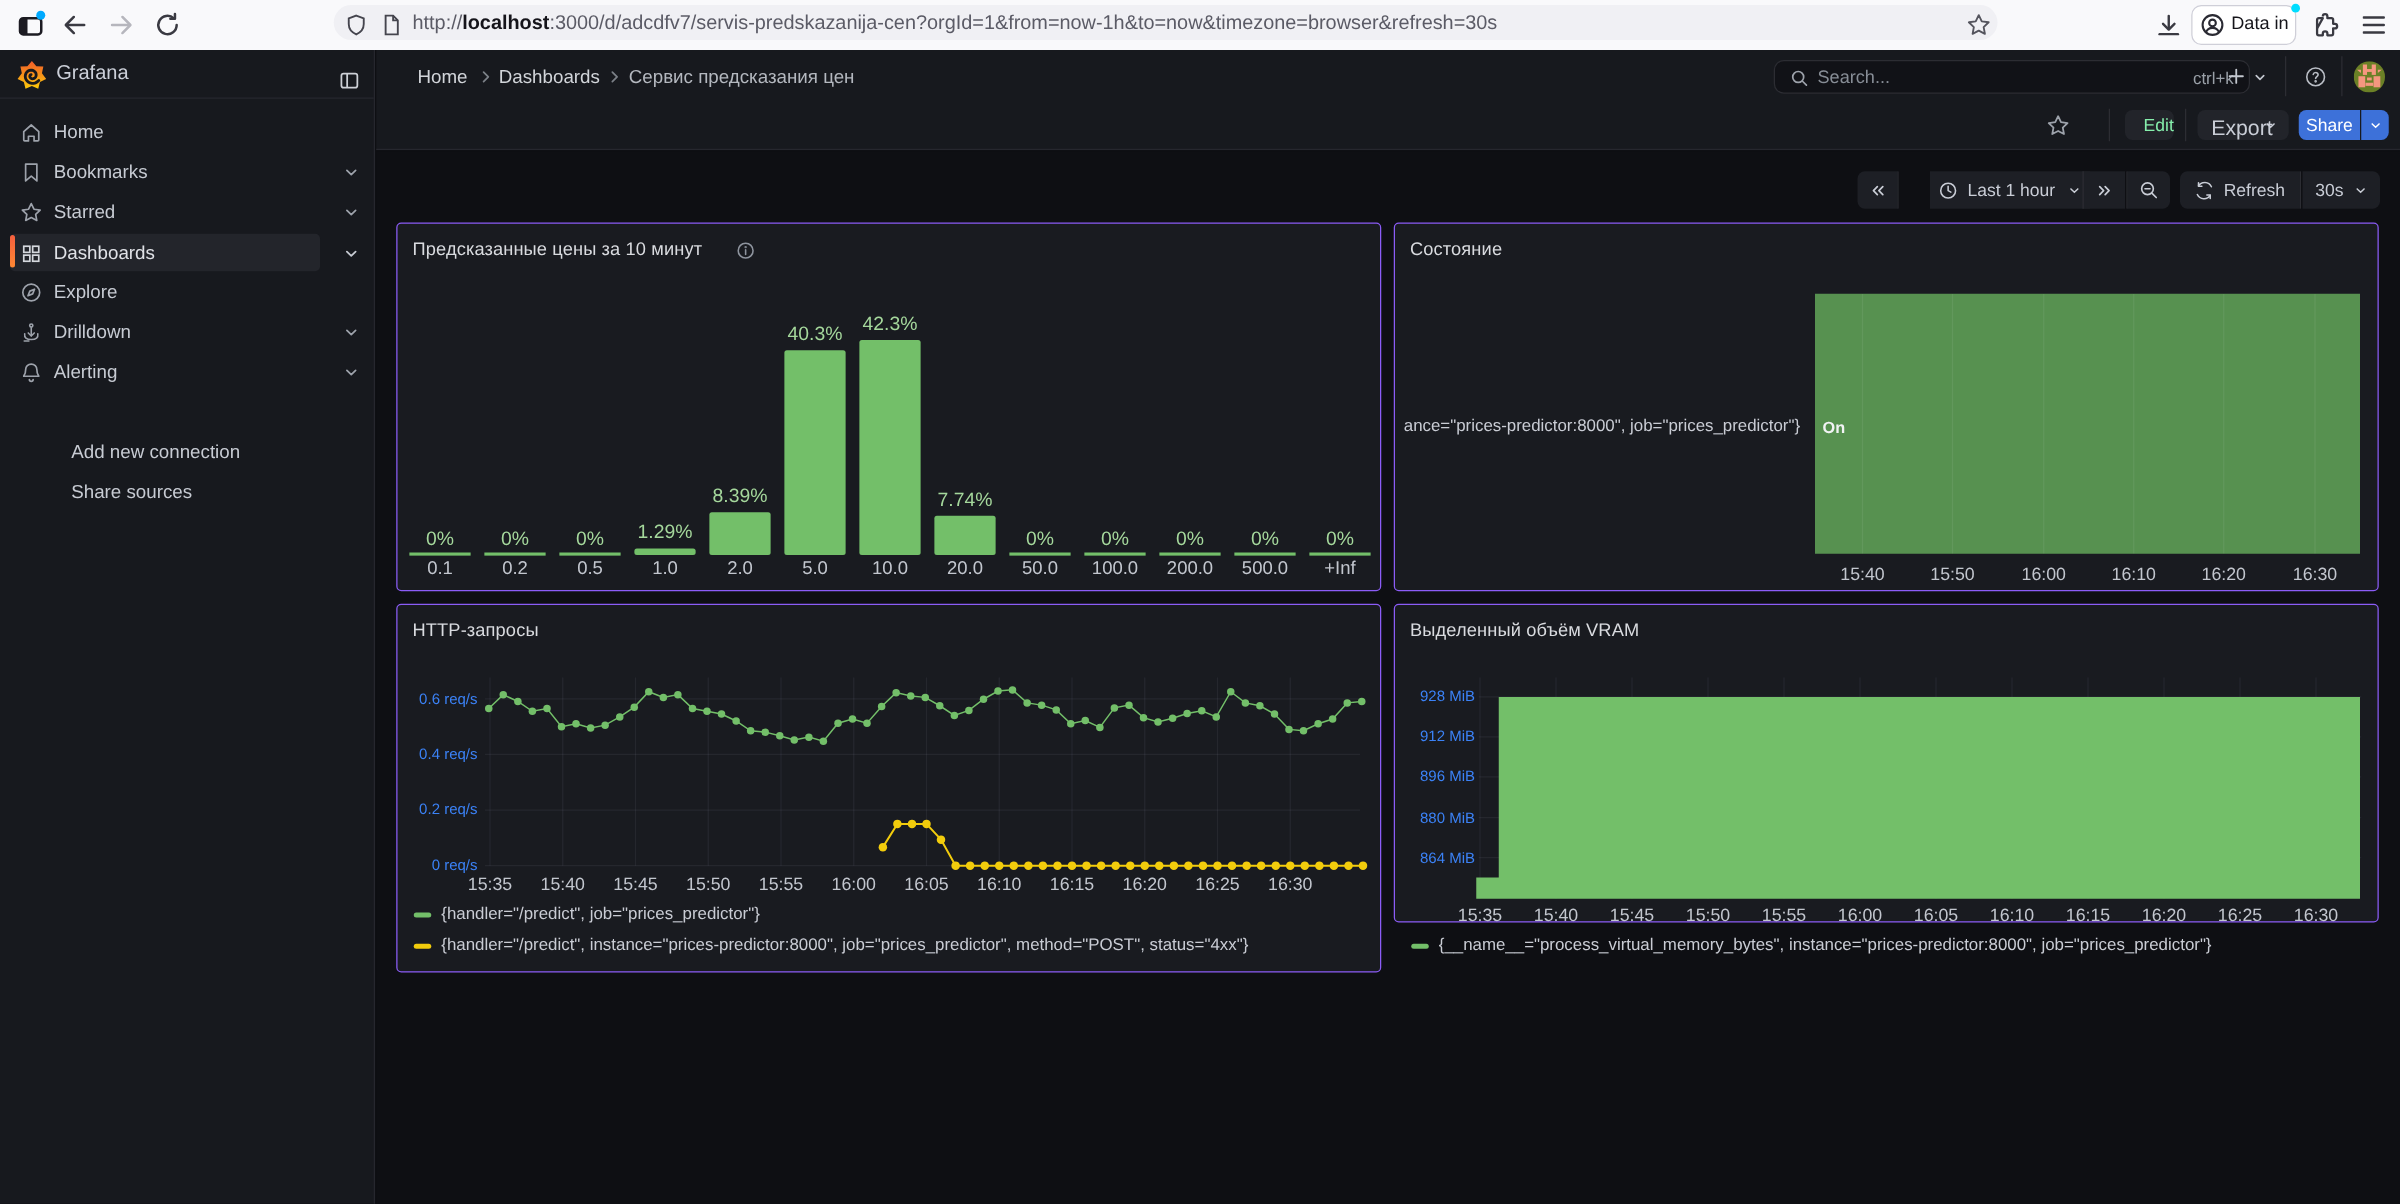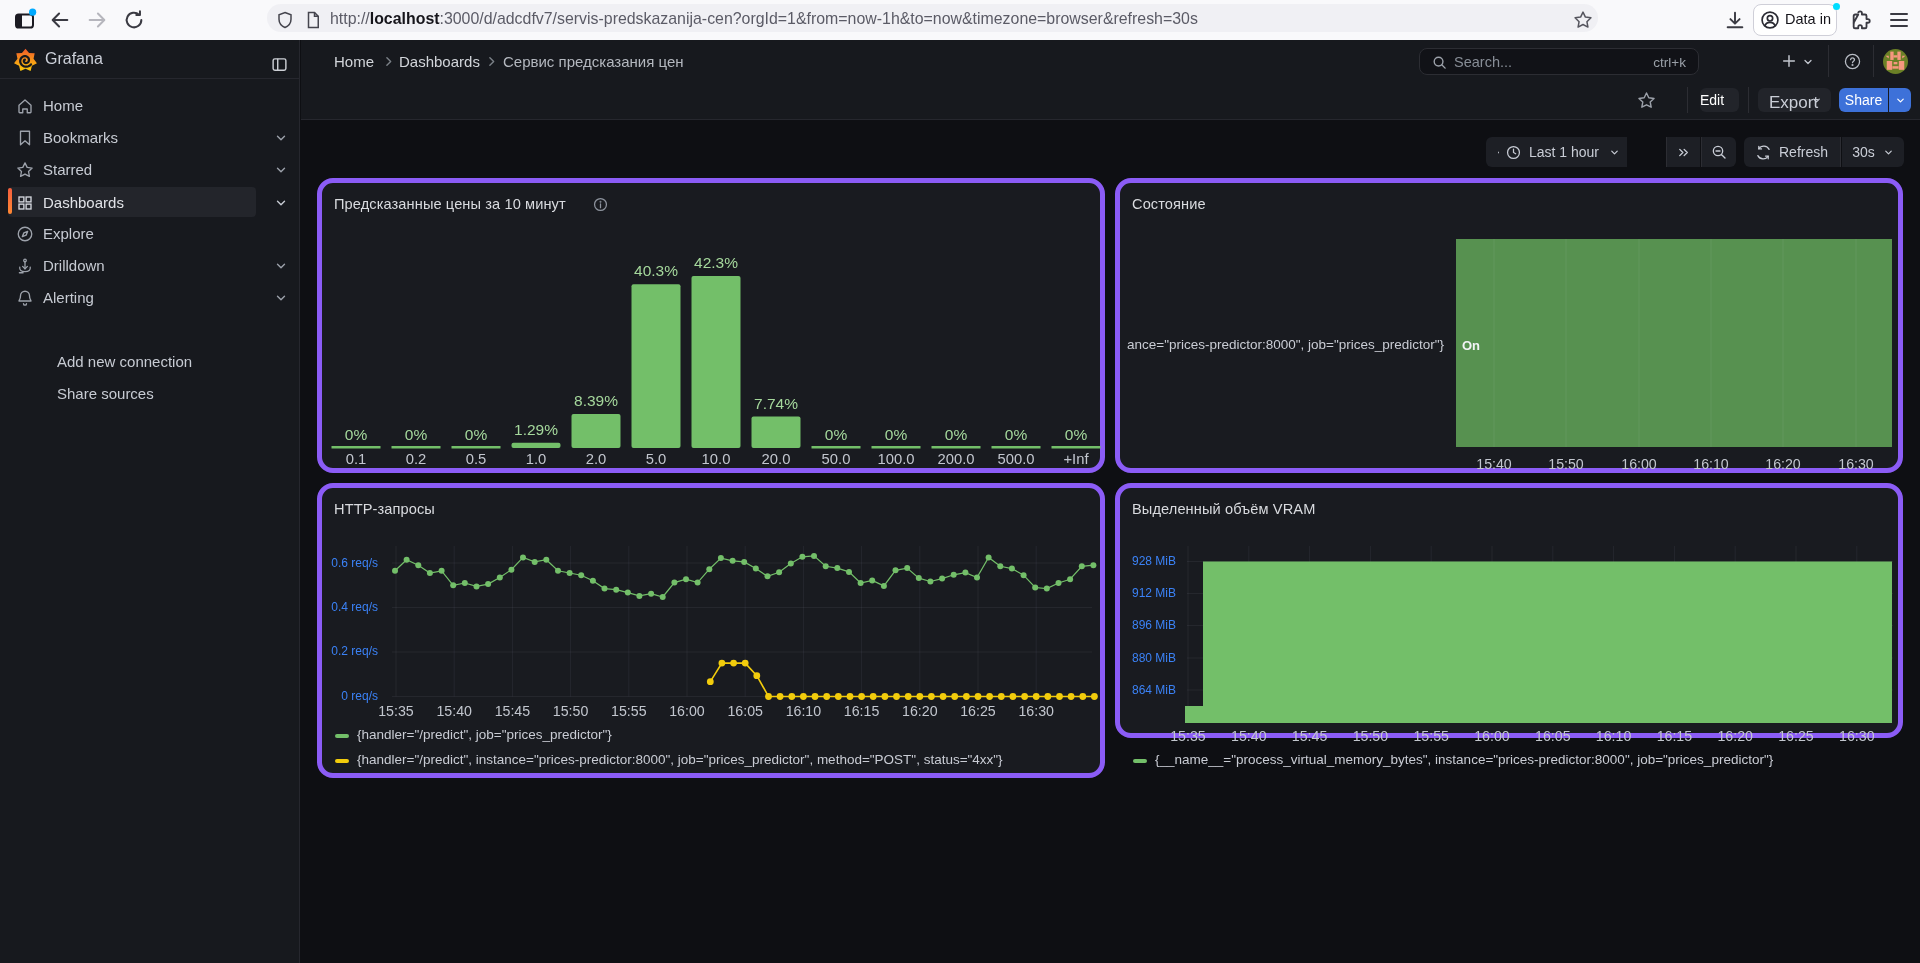--- a/index.html
+++ b/index.html
@@ -9,21 +9,21 @@
 #urlbar{position:absolute;left:267px;top:4px;width:1331px;height:28px;background:#f0f0f4;border-radius:14px}
 .urltext{position:absolute;left:330px;top:10px;font-size:15.9px;color:#5b5b66;white-space:nowrap}
 #side{position:absolute;left:0;top:40px;width:300px;height:923px;background:#17191e;border-right:1px solid #26272e}
 #sidehead{position:absolute;left:0;top:0;width:299px;height:39px;border-bottom:1px solid #26272e}
 .navitem{position:absolute;left:0;width:299px;height:32px}
 .nav-ic{position:absolute;left:16px;top:7px;width:18px;height:18px}
 .nav-tx{position:absolute;left:43px;top:7px;font-size:15px;color:#c7cbd3}
 .nav-ch{position:absolute;left:274px;top:9px;width:14px;height:14px}
 #tophead{position:absolute;left:301px;top:40px;width:1619px;height:80px;background:#17191e;border-bottom:1px solid #26272e}
 #content{position:absolute;left:301px;top:121px;width:1619px;height:842px;background:#0e0f13}
-.panel{position:absolute;background:#191b20;border:5px solid #8b5cf6;border-radius:16px}
+.panel{position:absolute;background:#191b20;border:1px solid #8b5cf6;border-radius:4px}
 .ptitle{position:absolute;top:13px;font-size:14.6px;font-weight:500;color:#d9dbdf;letter-spacing:.1px}
 .tick{position:absolute;font-size:14.2px;color:#c2c6ce;transform:translate(-50%,-50%);white-space:nowrap}
 .ytick{position:absolute;font-size:12px;color:#3b82f6;transform:translateY(-50%);white-space:nowrap}
 .leg{position:absolute;font-size:13.5px;color:#c9ccd4;white-space:nowrap}
 .dash{position:absolute;width:14px;height:4px;border-radius:2px}
 .tbtn{position:absolute;top:16px;height:30px;background:#1d1f25;color:#c9cdd6;font-size:14px;font-weight:500;display:flex;align-items:center;justify-content:center}
 svg{display:block}
 </style>
 </head>
 <body>
@@ -178,21 +178,21 @@
   <div class="abs" style="left:33px;top:13px;font-size:15px;font-weight:500;color:#d2d5da">Home</div>
   <svg class="abs" style="left:81px;top:15px" width="13" height="13" viewBox="0 0 24 24" fill="none" stroke="#7b8087" stroke-width="2.6" stroke-linecap="round" stroke-linejoin="round">
       <path d="M9 5l7 7-7 7"></path>
     </svg>
   <div class="abs" style="left:98px;top:13px;font-size:15px;font-weight:500;color:#d2d5da">Dashboards</div>
   <svg class="abs" style="left:184px;top:15px" width="13" height="13" viewBox="0 0 24 24" fill="none" stroke="#7b8087" stroke-width="2.6" stroke-linecap="round" stroke-linejoin="round">
       <path d="M9 5l7 7-7 7"></path>
     </svg>
   <div class="abs" style="left:202px;top:13px;font-size:15px;color:#b4b8bf">Сервис предсказания цен</div>
 
-  <div class="abs" style="left:1118px;top:8px;width:280px;height:27px;background:#111217;border:1px solid #2c2d33;border-radius:8px">
+  <div class="abs" style="left:1118px;top:8px;width:381px;height:27px;background:#111217;border:1px solid #2c2d33;border-radius:8px">
     <svg class="abs" style="left:12px;top:6px" width="15" height="15" viewBox="0 0 24 24" fill="none" stroke="#9da2ab" stroke-width="2.2" stroke-linecap="round">
         <circle cx="10.5" cy="10.5" r="7"></circle>
         <path d="M16 16l5 5"></path>
       </svg>
     <div class="abs" style="left:34px;top:5px;font-size:14.5px;color:#878d96">Search...</div>
     <div class="abs" style="right:12px;top:6px;font-size:13.5px;color:#9aa0a8">ctrl+k</div>
   </div>
   <svg class="abs" style="left:1480px;top:13px" width="16" height="16" viewBox="0 0 24 24" fill="none" stroke="#c2c6ce" stroke-width="2.2" stroke-linecap="round">
       <path d="M12 4v16M4 12h16"></path>
     </svg>
@@ -220,21 +220,21 @@
         <path d="M21.5 6.5 l-3 0 0 2.5z"></path>
       </g>
     </svg>
 
   <div class="abs" style="left:1336px;top:51px">
     <svg width="19" height="19" viewBox="0 0 24 24" fill="none" stroke="#9da2ab" stroke-width="1.8" stroke-linejoin="round">
         <path d="M12 2.5l2.9 6 6.6.9-4.8 4.6 1.2 6.5-5.9-3.1-5.9 3.1 1.2-6.5L2.5 9.4l6.6-.9z"></path>
       </svg>
   </div>
   <div class="abs" style="left:1386px;top:47px;width:1px;height:26px;background:#2c2d33"></div>
-  <div class="abs" style="left:1399px;top:48px;width:39px;height:24px;background:#22242a;border-radius:6px;color:#ffffff;font-size:14px;text-align:left;line-height:24px">Edit</div>
+  <div class="abs" style="left:1399px;top:48px;width:39px;height:24px;background:#22242a;border-radius:6px;color:#86efac;font-size:14px;text-align:right;line-height:24px">Edit</div>
   <div class="abs" style="left:1447px;top:47px;width:1px;height:26px;background:#2c2d33"></div>
   <div class="abs" style="left:1457px;top:48px;width:73px;height:24px;background:#22242a;border-radius:6px;color:#c9cdd6;font-size:14px">
     <span style="position:absolute;left:11px;top:5px;font-size:17px">Export</span>
     <svg class="abs" style="left:53px;top:7px" width="11" height="11" viewBox="0 0 24 24" fill="none" stroke="#c9cdd6" stroke-width="2.6" stroke-linecap="round" stroke-linejoin="round">
         <path d="M6 9l6 6 6-6"></path>
       </svg>
   </div>
   <div class="abs" style="left:1538px;top:48px;width:49px;height:24px;background:#3d71d9;border-radius:6px 0 0 6px;color:#fff;font-size:14px;font-weight:500;text-align:center;line-height:24px">Share</div>
   <div class="abs" style="left:1588px;top:48px;width:22px;height:24px;background:#3d71d9;border-radius:0 6px 6px 0">
     <svg class="abs" style="left:6px;top:7px" width="11" height="11" viewBox="0 0 24 24" fill="none" stroke="#fff" stroke-width="2.6" stroke-linecap="round" stroke-linejoin="round">
@@ -243,21 +243,21 @@
   </div>
 </div>
 
 <div id="content">
 
   <div class="tbtn" style="left:1185px;width:33px;border-radius:6px 0 0 6px;border-right:1px solid #2c2d33">
     <svg width="15" height="15" viewBox="0 0 24 24" fill="none" stroke="#c9cdd6" stroke-width="2.2" stroke-linecap="round" stroke-linejoin="round">
         <path d="M11 17l-5-5 5-5M18 17l-5-5 5-5"></path>
       </svg>
   </div>
-  <div class="tbtn" style="left:1198px;width:128px">
+  <div class="tbtn" style="left:1243px;width:128px">
     <svg style="margin-right:8px" width="15" height="15" viewBox="0 0 24 24" fill="none" stroke="#c9cdd6" stroke-width="2" stroke-linecap="round">
         <circle cx="12" cy="12" r="9.5"></circle>
         <path d="M12 6.5V12l3.5 2"></path>
       </svg>
     Last 1 hour
     <svg style="margin-left:10px" width="11" height="11" viewBox="0 0 24 24" fill="none" stroke="#c9cdd6" stroke-width="2.6" stroke-linecap="round" stroke-linejoin="round">
         <path d="M6 9l6 6 6-6"></path>
       </svg>
   </div>
   <div class="tbtn" style="left:1365px;width:34px;border-left:1px solid #2c2d33">

